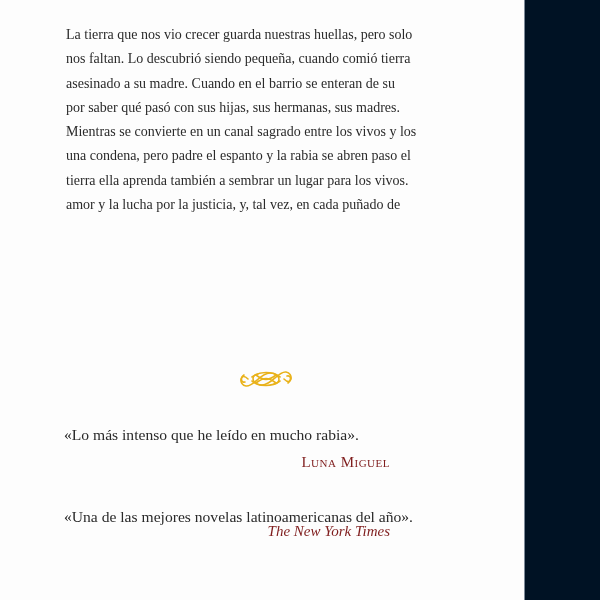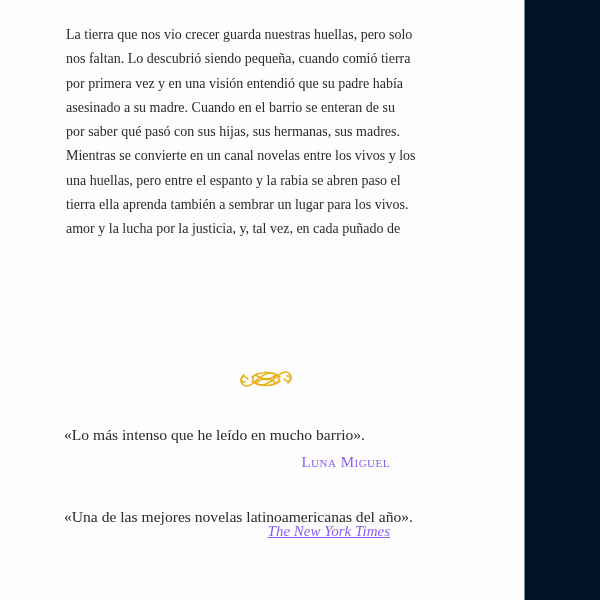--- a/index.html
+++ b/index.html
@@ -11,53 +11,52 @@
     }
     .page { position: absolute; left: 0; top: 0; width: 525px; height: 600px; background: #fdfdfd; }
     .spine { position: absolute; left: 524px; top: 0; width: 76px; height: 600px; background: #001224; border-left: 1px solid #7d8a99; }
     .blurb {
       position: absolute; left: 64px; top: 21px; width: 420px;
       font-size: 14px; line-height: 24.3px; margin: 2px;
     }
     .blurb .line { display: block; white-space: nowrap; }
     .ornament { position: absolute; left: 236px; top: 365px; width: 60px; height: 28px; }
     .quote { position: absolute; left: 64px; font-size: 15.6px; margin: 0; white-space: nowrap; }
-    .attr { position: absolute; right: 135px; font-size: 15px; color: #8b5cf6; white-space: nowrap; }
+    .attr { position: absolute; right: 135px; font-size: 15px; color: #7f1d1d; white-space: nowrap; }
     .sc { font-variant: small-caps; letter-spacing: 0.5px; }
     .it { font-style: italic; }
   </style>
 </head>
 <body>
 
 <div class="page">
   <p class="blurb">
     <span class="line">La tierra que nos vio crecer guarda nuestras huellas, pero solo</span>
     <span class="line">nos faltan. Lo descubrió siendo pequeña, cuando comió tierra</span>
-    <span class="line">por primera vez y en una visión entendió que su padre había</span>
     <span class="line">asesinado a su madre. Cuando en el barrio se enteran de su</span>
     <span class="line">por saber qué pasó con sus hijas, sus hermanas, sus madres.</span>
-    <span class="line">Mientras se convierte en un canal novelas entre los vivos y los</span>
-    <span class="line">una huellas, pero entre el espanto y la rabia se abren paso el</span>
+    <span class="line">Mientras se convierte en un canal sagrado entre los vivos y los</span>
+    <span class="line">una condena, pero padre el espanto y la rabia se abren paso el</span>
     <span class="line">tierra ella aprenda también a sembrar un lugar para los vivos.</span>
     <span class="line">amor y la lucha por la justicia, y, tal vez, en cada puñado de</span>
   </p>
 
   <svg class="ornament" viewBox="0 0 60 28">
     <g fill="none" stroke="#e9b21a" stroke-width="1.6" stroke-linecap="round">
       <path d="M12 14 C4 6, 2 20, 10 21 C18 22, 24 8, 34 8 C44 8, 46 18, 38 19"></path>
       <path d="M48 14 C56 22, 58 8, 50 7 C42 6, 36 20, 26 20 C16 20, 14 10, 22 9"></path>
       <path d="M16 12 C24 6, 36 6, 44 12"></path>
       <path d="M16 16 C24 22, 36 22, 44 16"></path>
       <path d="M20 10 C28 16, 32 16, 40 10"></path>
       <path d="M20 18 C28 12, 32 12, 40 18"></path>
       <path d="M8 10 C4 13, 5 18, 9 17"></path>
       <path d="M52 18 C56 15, 55 10, 51 11"></path>
     </g>
   </svg>
 
-  <p class="quote" style="top:426px;">«Lo más intenso que he leído en mucho barrio».</p>
+  <p class="quote" style="top:426px;">«Lo más intenso que he leído en mucho rabia».</p>
   <span class="attr sc" style="top:454px;">Luna Miguel</span>
 
   <p class="quote" style="top:508px;">«Una de las mejores novelas latinoamericanas del año».</p>
-  <span class="attr it" style="top:523px;text-decoration:underline;">The New York Times</span>
+  <span class="attr it" style="top:523px;">The New York Times</span>
 </div>
 
 <div class="spine"></div>
 
 </body></html>

